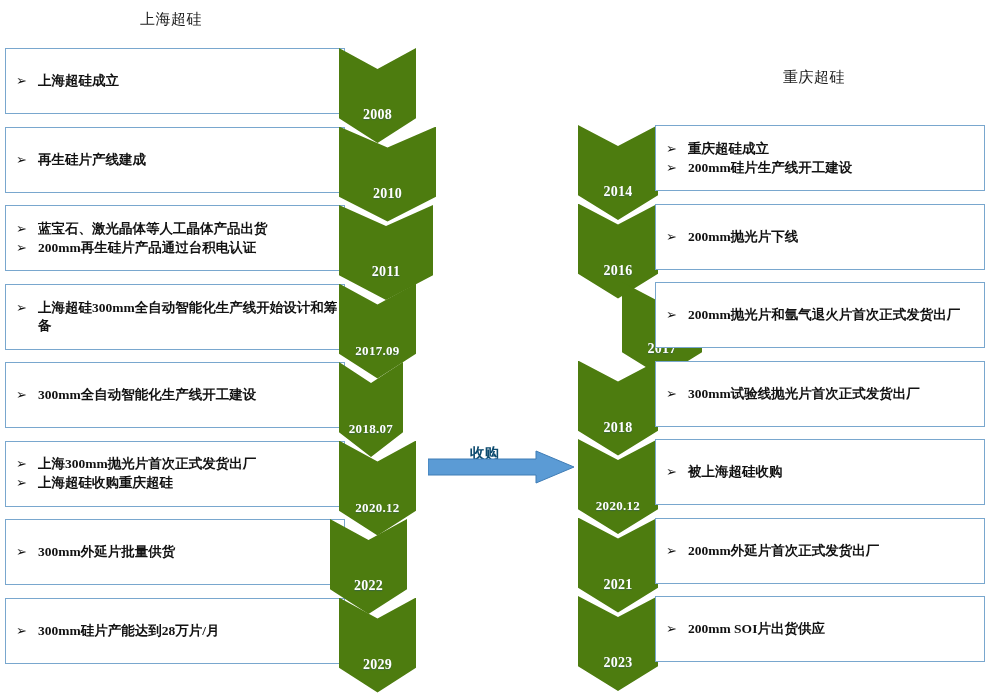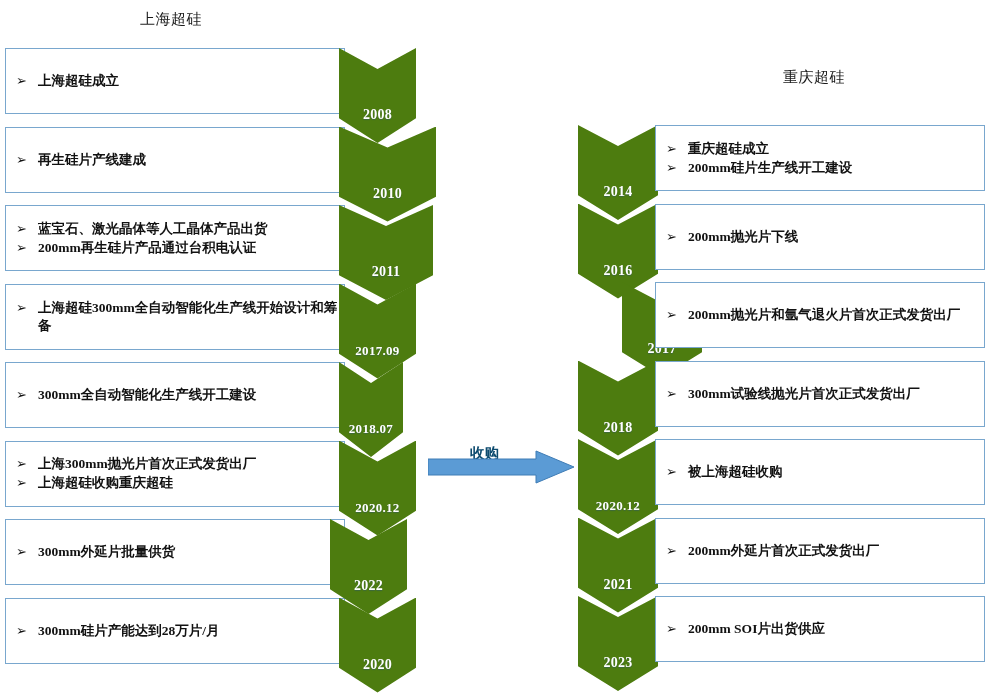--- a/index.html
+++ b/index.html
@@ -196,21 +196,21 @@
       <div class="chev small" style="left: 339px; top: 362px; width: 64px; height: 95px;">
         <div class="yr">2018.07</div>
       </div>
       <div class="chev small" style="left: 339px; top: 440.5px; width: 77px; height: 95px;">
         <div class="yr">2020.12</div>
       </div>
       <div class="chev" style="left: 330px; top: 519px; width: 77px; height: 95px;">
         <div class="yr">2022</div>
       </div>
       <div class="chev" style="left: 339px; top: 597.5px; width: 77px; height: 95px;">
-        <div class="yr">2020</div>
+        <div class="yr">2029</div>
       </div>
     </div>
 
   <div id="right-chevrons">
       <div class="chev" style="left: 578px; top: 125px; width: 80px; height: 95px;">
         <div class="yr">2014</div>
       </div>
       <div class="chev" style="left: 578px; top: 203.5px; width: 80px; height: 95px;">
         <div class="yr">2016</div>
       </div>

